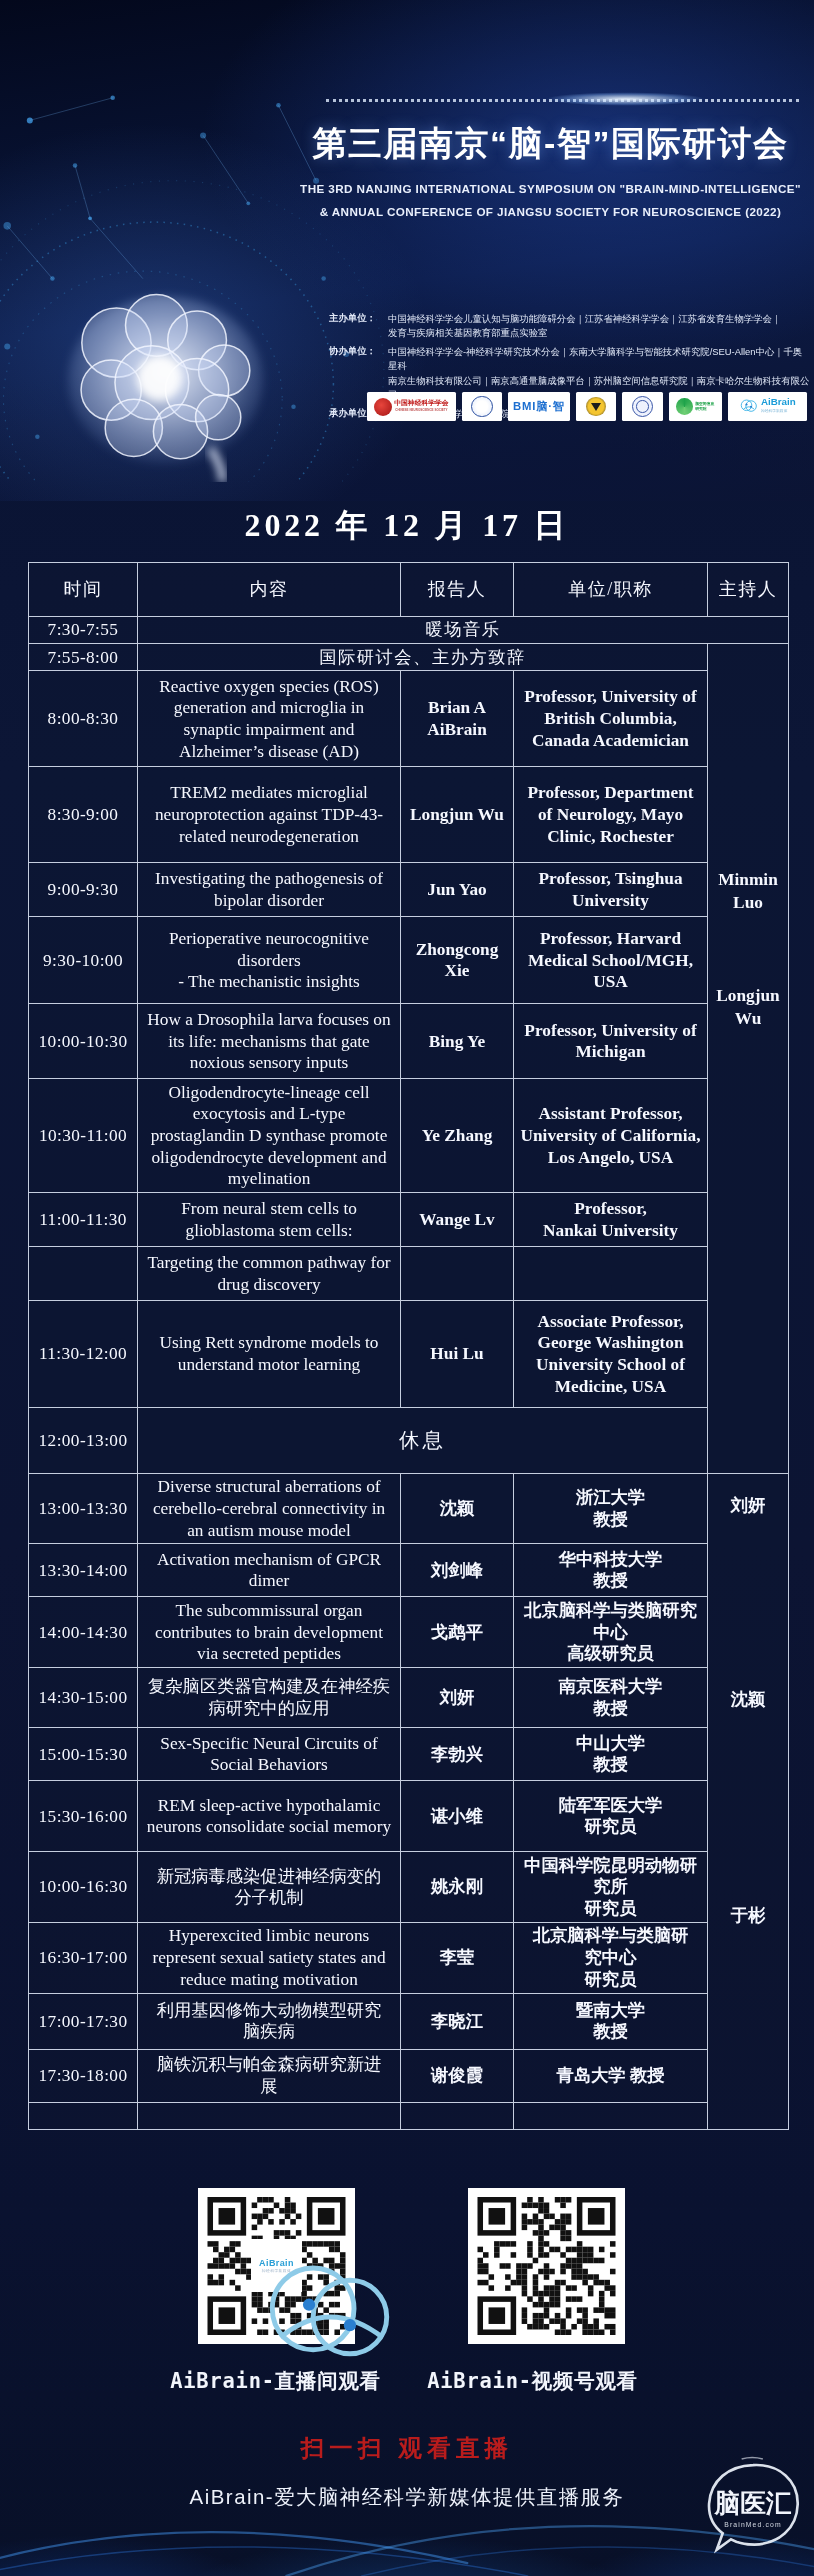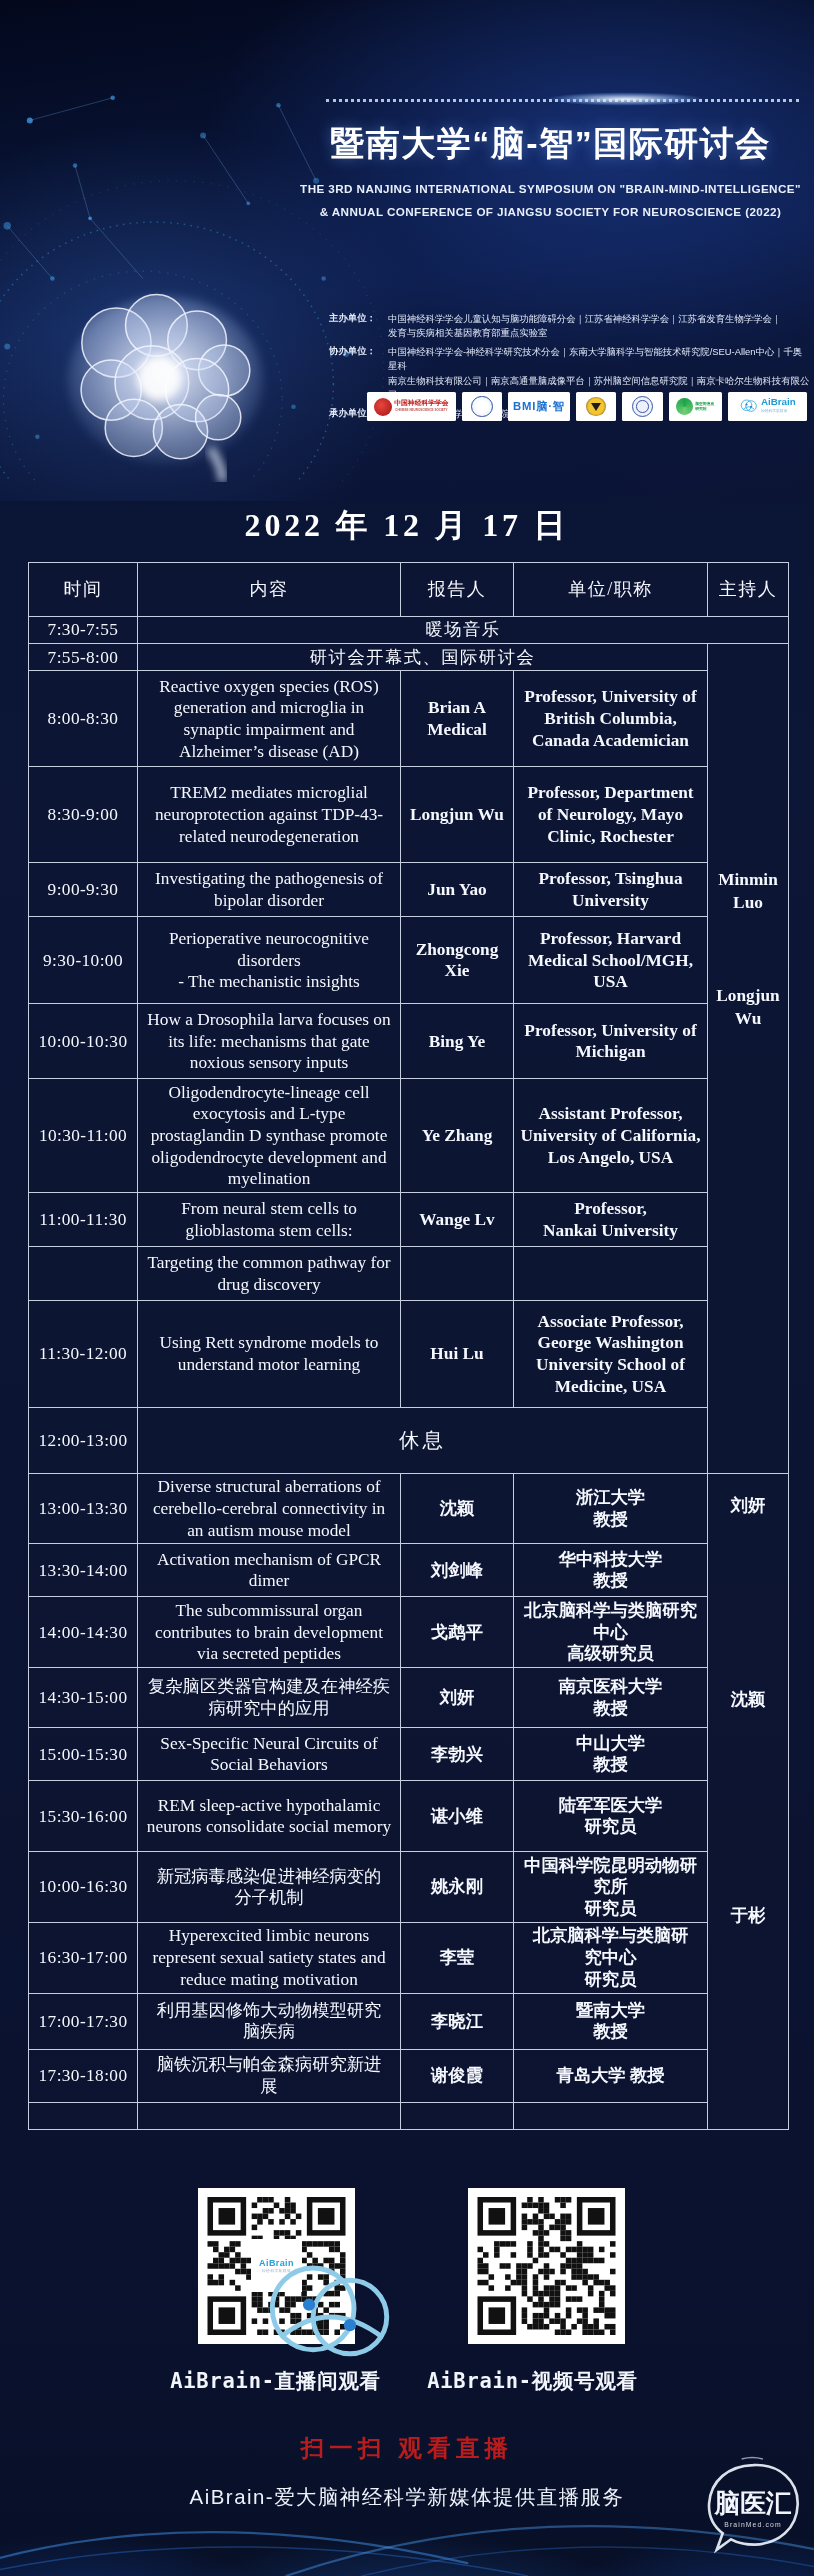--- a/index.html
+++ b/index.html
@@ -155,21 +155,21 @@
       </g>
       <circle cx="262" cy="462" r="30" fill="#ffffff" opacity=".9" filter="url(#soft)"></circle>
       <path d="M330,556 Q348,585 345,600" stroke="rgba(230,238,255,.8)" stroke-width="10" fill="none" filter="url(#soft)"></path>
     </g>
   </svg>
 
   <div class="dotted-line"></div>
   <div class="flare"></div>
 
   <div class="title-block">
-    <div class="title-cn l1">暨南大学“脑-智”国际研讨会</div>
+    <div class="title-cn l1">第三届南京“脑-智”国际研讨会</div>
     <div class="title-en l1">THE 3RD NANJING INTERNATIONAL SYMPOSIUM ON "BRAIN-MIND-INTELLIGENCE"</div>
     <div class="title-en l2">&amp; ANNUAL CONFERENCE OF JIANGSU SOCIETY FOR NEUROSCIENCE (2022)</div>
   </div>
 
   <div class="org-block">
     <div class="org-row">
       <div class="org-label">主办单位：</div>
       <div class="org-text">中国神经科学学会儿童认知与脑功能障碍分会｜江苏省神经科学学会｜江苏省发育生物学学会｜
 发育与疾病相关基因教育部重点实验室</div>
     </div>
@@ -241,30 +241,30 @@
     <th>报告人</th>
     <th>单位/职称</th>
     <th>主持人</th>
   </tr>
   <tr style="height:22.6px">
     <td class="t-time">7:30-7:55</td>
     <td class="t-span" colspan="4">暖场音乐</td>
   </tr>
   <tr style="height:22.6px">
     <td class="t-time">7:55-8:00</td>
-    <td class="t-span" colspan="3">研讨会开幕式、国际研讨会</td>
+    <td class="t-span" colspan="3">国际研讨会、主办方致辞</td>
     <td class="host-cell" rowspan="11">
       <div class="host-name" style="top:225px">Minmin Luo</div>
       <div class="host-name" style="top:341px">Longjun Wu</div>
     </td>
   </tr>
   <tr style="height:96px">
     <td class="t-time">8:00-8:30</td>
     <td class="t-content">Reactive oxygen species (ROS) generation and microglia in synaptic impairment and Alzheimer’s disease (AD)</td>
-    <td class="t-speaker">Brian A Medical</td>
+    <td class="t-speaker">Brian A AiBrain</td>
     <td class="t-affil">Professor, University of British Columbia, Canada Academician</td>
   </tr>
   <tr style="height:96px">
     <td class="t-time">8:30-9:00</td>
     <td class="t-content">TREM2 mediates microglial neuroprotection against TDP-43-related neurodegeneration</td>
     <td class="t-speaker">Longjun Wu</td>
     <td class="t-affil">Professor, Department of Neurology, Mayo Clinic, Rochester</td>
   </tr>
   <tr style="height:54px">
     <td class="t-time">9:00-9:30</td>

